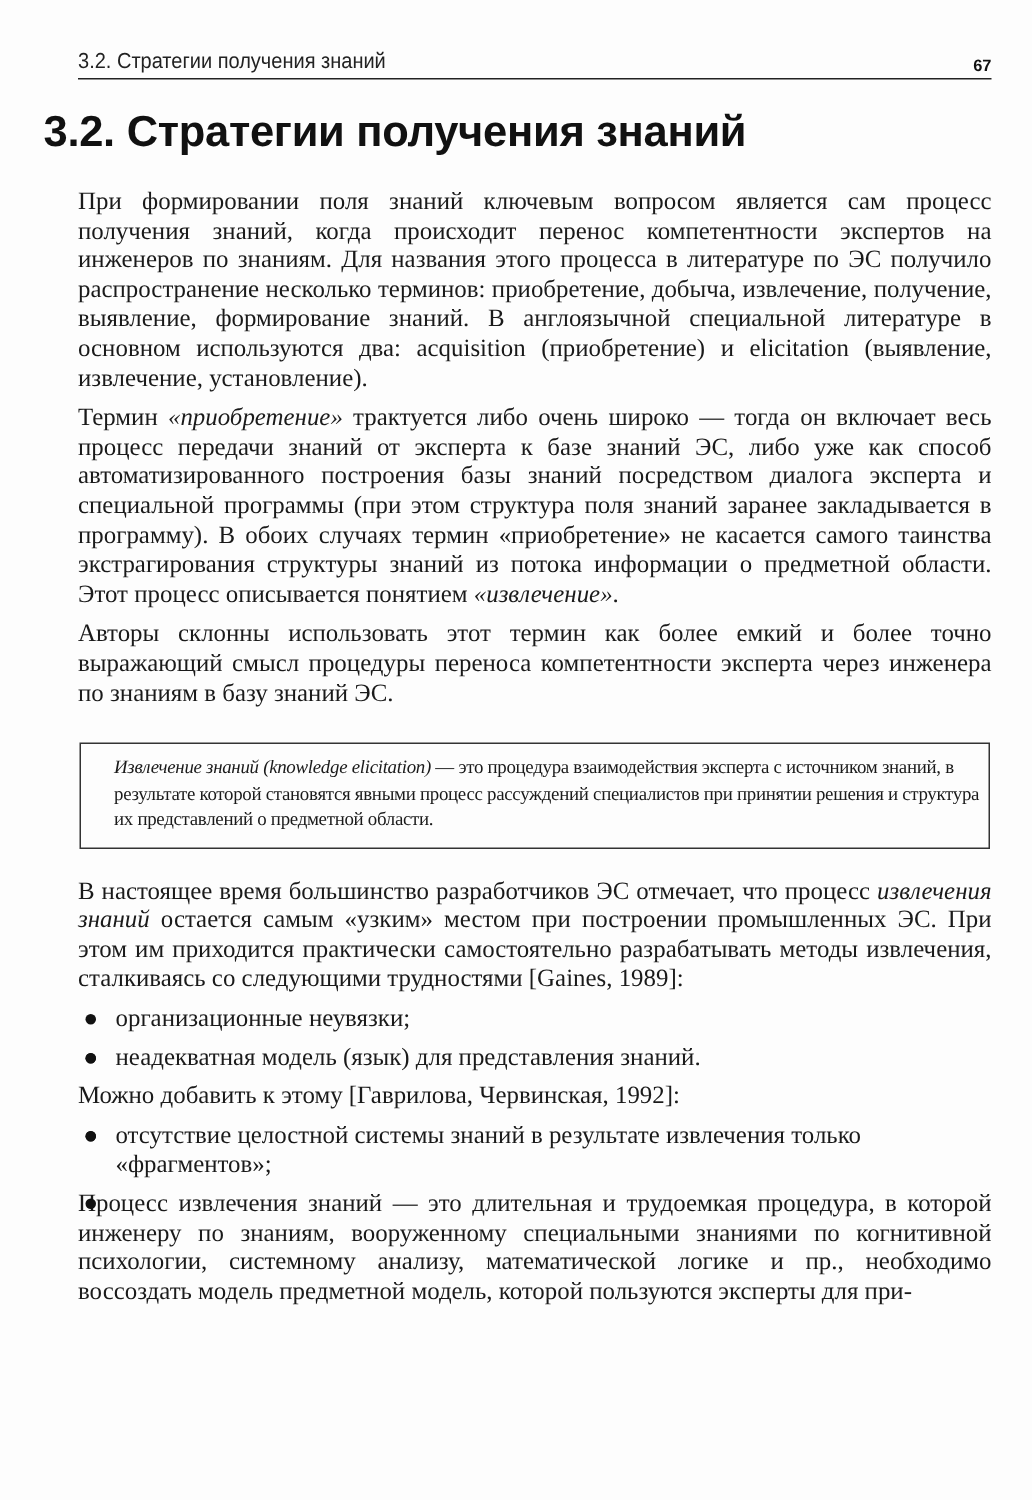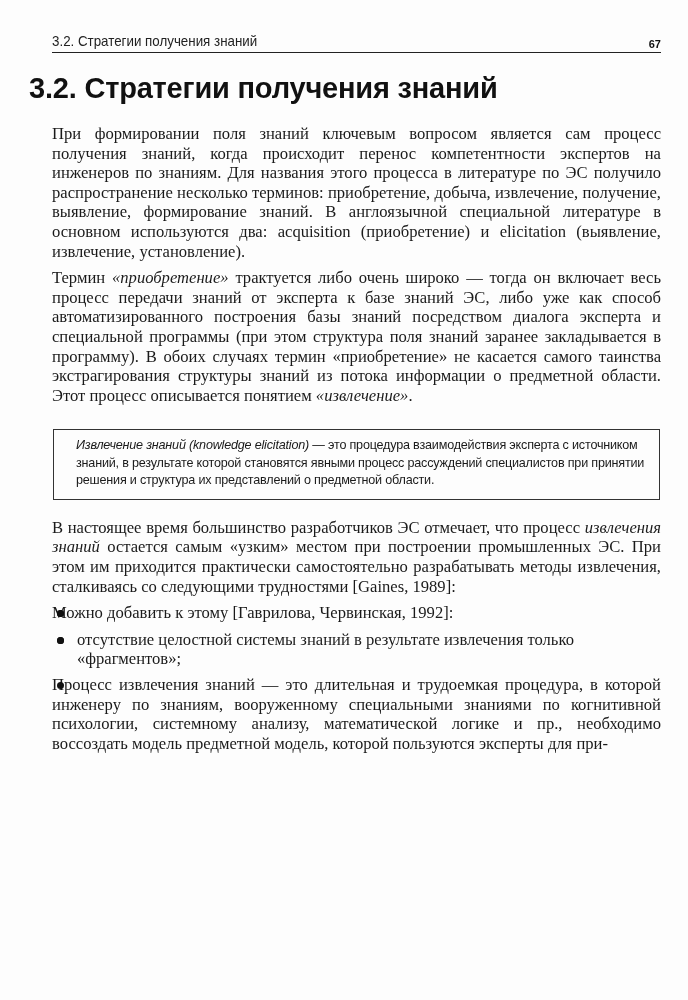--- a/index.html
+++ b/index.html
@@ -27,21 +27,21 @@
   .body {
     position: absolute; left: 52px; top: 124px; width: 609px;
     font-family: "Liberation Serif", serif; font-size: 16.6px; line-height: 19.6px;
     text-align: justify; hyphens: manual;
   }
   .body p { margin: 0 0 7px 0; }
   .body em { font-style: italic; }
   .defbox {
     margin: 24px 1px 18px 1px; border: 1.5px solid #333;
     padding: 7px 6px 9px 22px;
-    font-family: Liberation Sans, sans-serif; font-size: 12.6px; line-height: 17.5px;
+    font-family: Liberation Serif, serif; font-size: 12.6px; line-height: 17.5px;
     letter-spacing: -0.2px; text-align: left;
   }
   .defbox em { font-style: italic; }
   ul.bullets { list-style: none; margin: 0 0 6px 0; padding: 0; }
   ul.bullets li {
     position: relative; padding-left: 25px; margin-bottom: 6px; text-align: left;
   }
   ul.bullets li .dot {
     position: absolute; left: 5px; top: 7px; width: 7px; height: 7px;
     border-radius: 50%; background: #111;
@@ -55,28 +55,30 @@
   <span class="rh-page">67</span>
 </div>
 
 <h1>3.2. Стратегии получения знаний</h1>
 
 <div class="body">
   <p>При формировании поля знаний ключевым вопросом является сам процесс получения знаний, когда происходит перенос компетентности экспертов на инженеров по знаниям. Для названия этого процесса в литературе по ЭС получило распространение несколько терминов: приобретение, добыча, извлечение, получение, выявление, формирование знаний. В англоязычной специальной литературе в основном используются два: acquisition (приобретение) и elicitation (выявление, извлечение, установление).</p>
 
   <p><span>Термин </span><em>«приобретение»</em><span> трактуется либо очень широко — тогда он включает весь процесс передачи знаний от эксперта к базе знаний ЭС, либо уже как способ автоматизированного построения базы знаний посредством диалога эксперта и специальной программы (при этом структура поля знаний заранее закладывается в программу). В обоих случаях термин «приобретение» не касается самого таинства экстрагирования структуры знаний из потока информации о предметной области. Этот процесс описывается понятием </span><em>«извлечение»</em><span>.</span></p>
 
+  <p>Авторы склонны использовать этот термин как более емкий и более точно выражающий смысл процедуры переноса компетентности эксперта через инженера по знаниям в базу знаний ЭС.</p>
 
   <div class="defbox"><em>Извлечение знаний (knowledge elicitation)</em><span> — это процедура взаимодействия эксперта с источником знаний, в результате которой становятся явными процесс рассуждений специалистов при принятии решения и структура их представлений о предметной области.</span></div>
 
   <p><span>В настоящее время большинство разработчиков ЭС отмечает, что процесс </span><em>извлечения знаний</em><span> остается самым «узким» местом при построении промышленных ЭС. При этом им приходится практически самостоятельно разрабатывать методы извлечения, сталкиваясь со следующими трудностями [Gaines, 1989]:</span></p>
 
   <ul class="bullets">
+    <li><span class="dot"></span><span>организационные неувязки;</span></li>
     <li><span class="dot"></span></li>
-    <li><span class="dot"></span></li>
+    <li><span class="dot"></span><span>неадекватная модель (язык) для представления знаний.</span></li>
   </ul>
 
   <p>Можно добавить к этому [Гаврилова, Червинская, 1992]:</p>
 
   <ul class="bullets">
     <li><span class="dot"></span></li>
     <li><span class="dot"></span><span>отсутствие целостной системы знаний в результате извлечения только «фрагментов»;</span></li>
     <li><span class="dot"></span></li>
   </ul>
 

